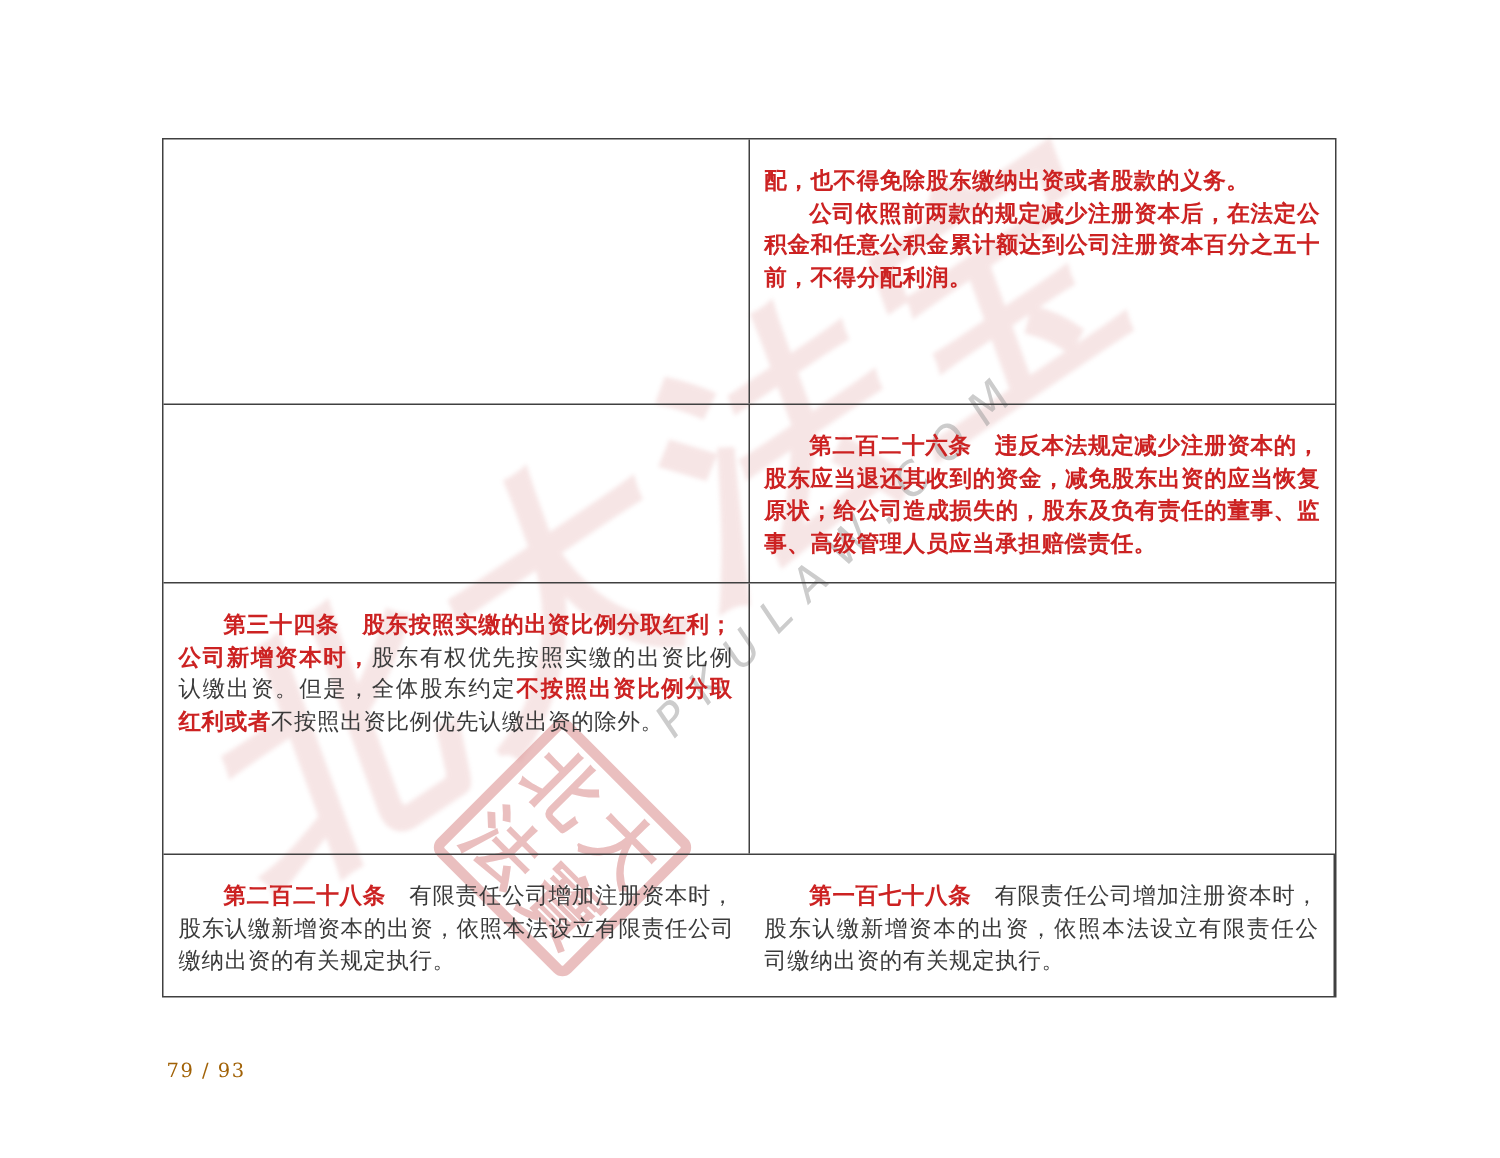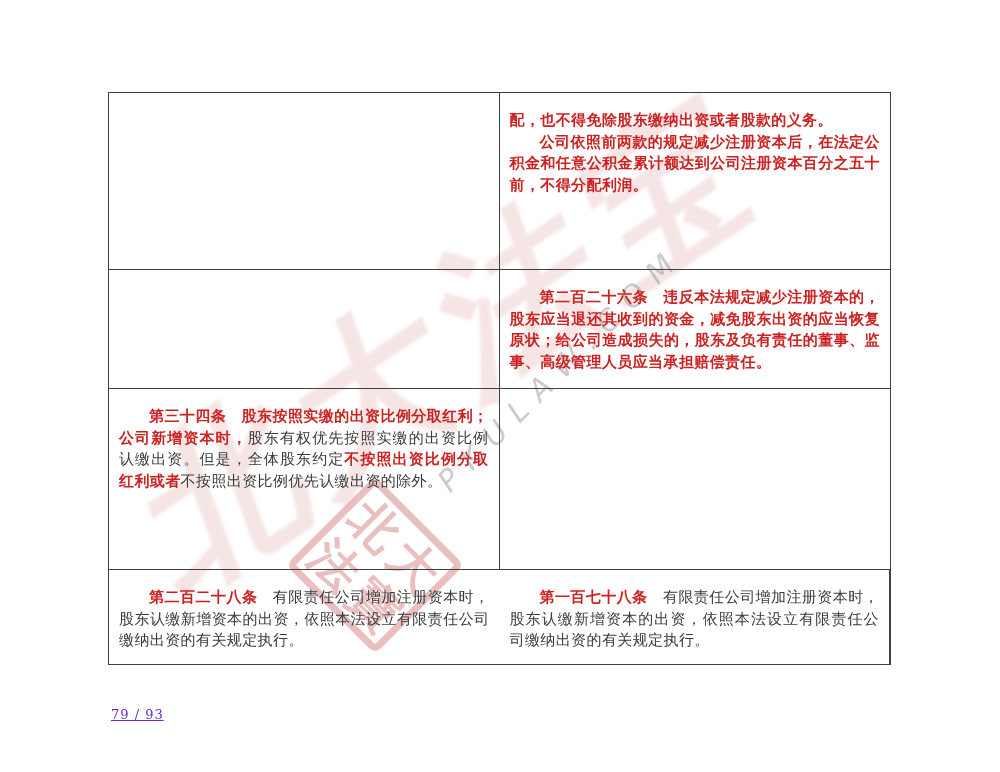--- a/index.html
+++ b/index.html
@@ -97,24 +97,23 @@
   .cell p { margin: 0; text-indent: 2em; letter-spacing: 0.4px; }
   .cell p.noindent { text-indent: 0; }
   .run-red { color: var(--red, #cc2222); font-weight: bold; }
   .run-black { color: var(--ink, #333); font-weight: normal; }
 
   
   .footer {
     position: absolute;
     left: 111px; top: 707px;
     font-size: 13px;
-    color: #6d28d9;
+    color: #a16207;
     z-index: 2;
     letter-spacing: 1px;
-    text-decoration: underline;
   }
 </style>
 </head>
 <body>
 
 <div class="page">
 
   <div class="wm-script">北大法宝</div>
 
   <div class="wm-brand">PKULAW.COM</div>

